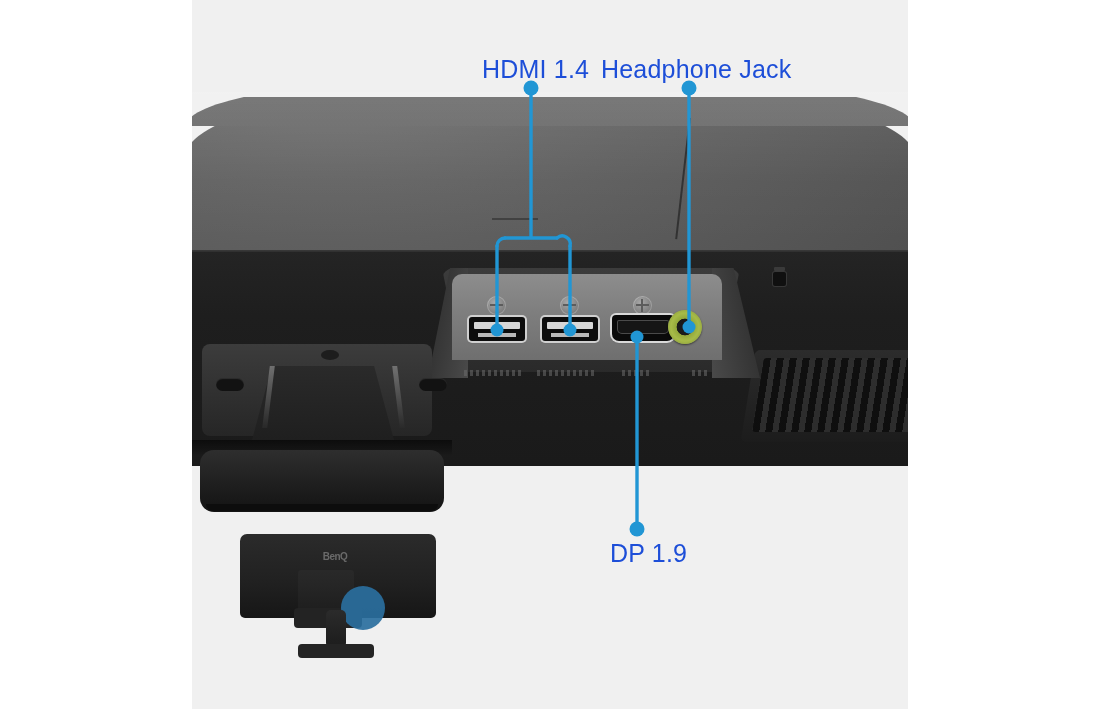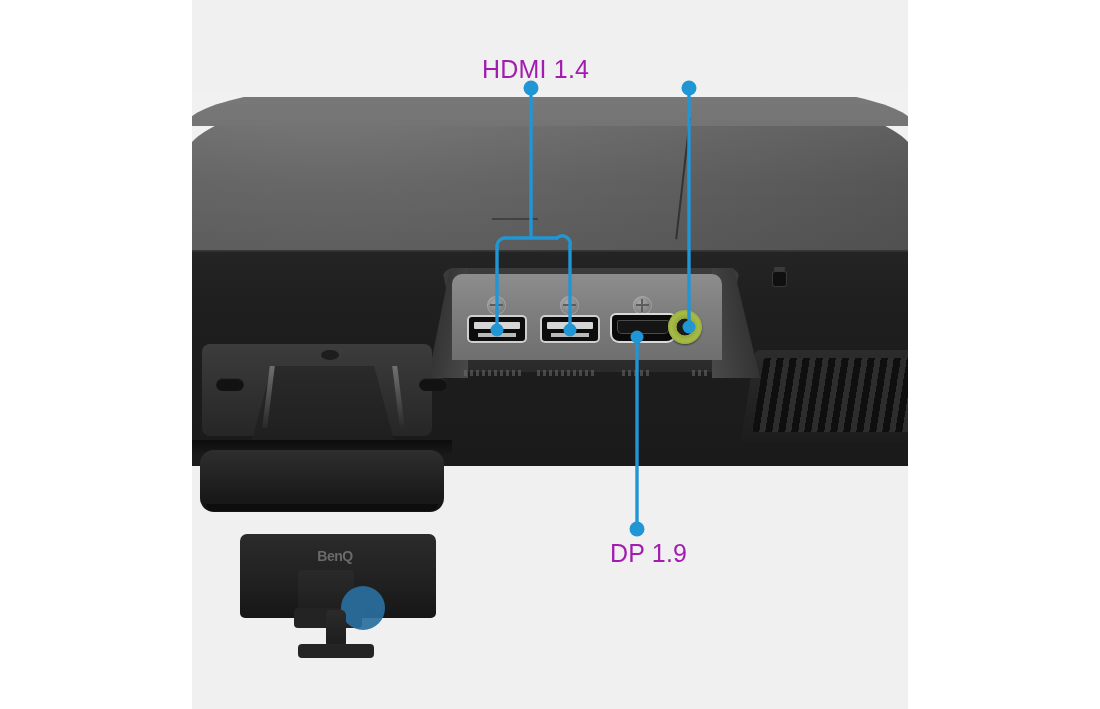--- a/index.html
+++ b/index.html
@@ -379,21 +379,21 @@
     left: 0;
     top: 0;
     width: 716px;
     height: 709px;
     pointer-events: none;
   }
 
   
   .label {
     position: absolute;
-    color: #a21caf;
+    color: #1d4ed8;
     font-size: 25px;
     letter-spacing: .2px;
     white-space: nowrap;
   }
   #label-hdmi { left: 290px; top: 55px; }
   #label-jack { left: 409px; top: 55px; }
   #label-dp   { left: 418px; top: 539px; }
 
   
   #thumb {
@@ -421,21 +421,21 @@
     background: rgba(255,255,255,.028);
     border-radius: 3px;
   }
   .tb-logo {
     position: absolute;
     left: 72px;
     top: 17px;
     width: 46px;
     height: 11px;
     color: #6a6a6a;
-    font-size: 14px;
+    font-size: 10px;
     font-weight: bold;
     letter-spacing: -.5px;
     text-align: center;
     line-height: 11px;
   }
   .tb-highlight {
     position: absolute;
     left: 101px;
     top: 58px;
     width: 44px;
@@ -544,20 +544,21 @@
         <circle cx="497" cy="88" r="7.5"></circle>
         <circle cx="445" cy="529" r="7.5"></circle>
         <circle cx="305" cy="330" r="6.5"></circle>
         <circle cx="378" cy="330" r="6.5"></circle>
         <circle cx="497" cy="327" r="6.5"></circle>
         <circle cx="445" cy="337" r="6.5"></circle>
       </g>
     </svg>
 
     <div class="label" id="label-hdmi">HDMI 1.4</div>
+    <div class="label" id="label-jack">Headphone Jack</div>
     <div class="label" id="label-dp">DP 1.9</div>
 
     <div id="thumb">
       <div class="tb-screen">
         <div class="tb-inner"></div>
         <div class="tb-logo">BenQ</div>
       </div>
       <div class="tb-bar"></div>
       <div class="tb-highlight"></div>
       <div class="tb-neck"></div>

